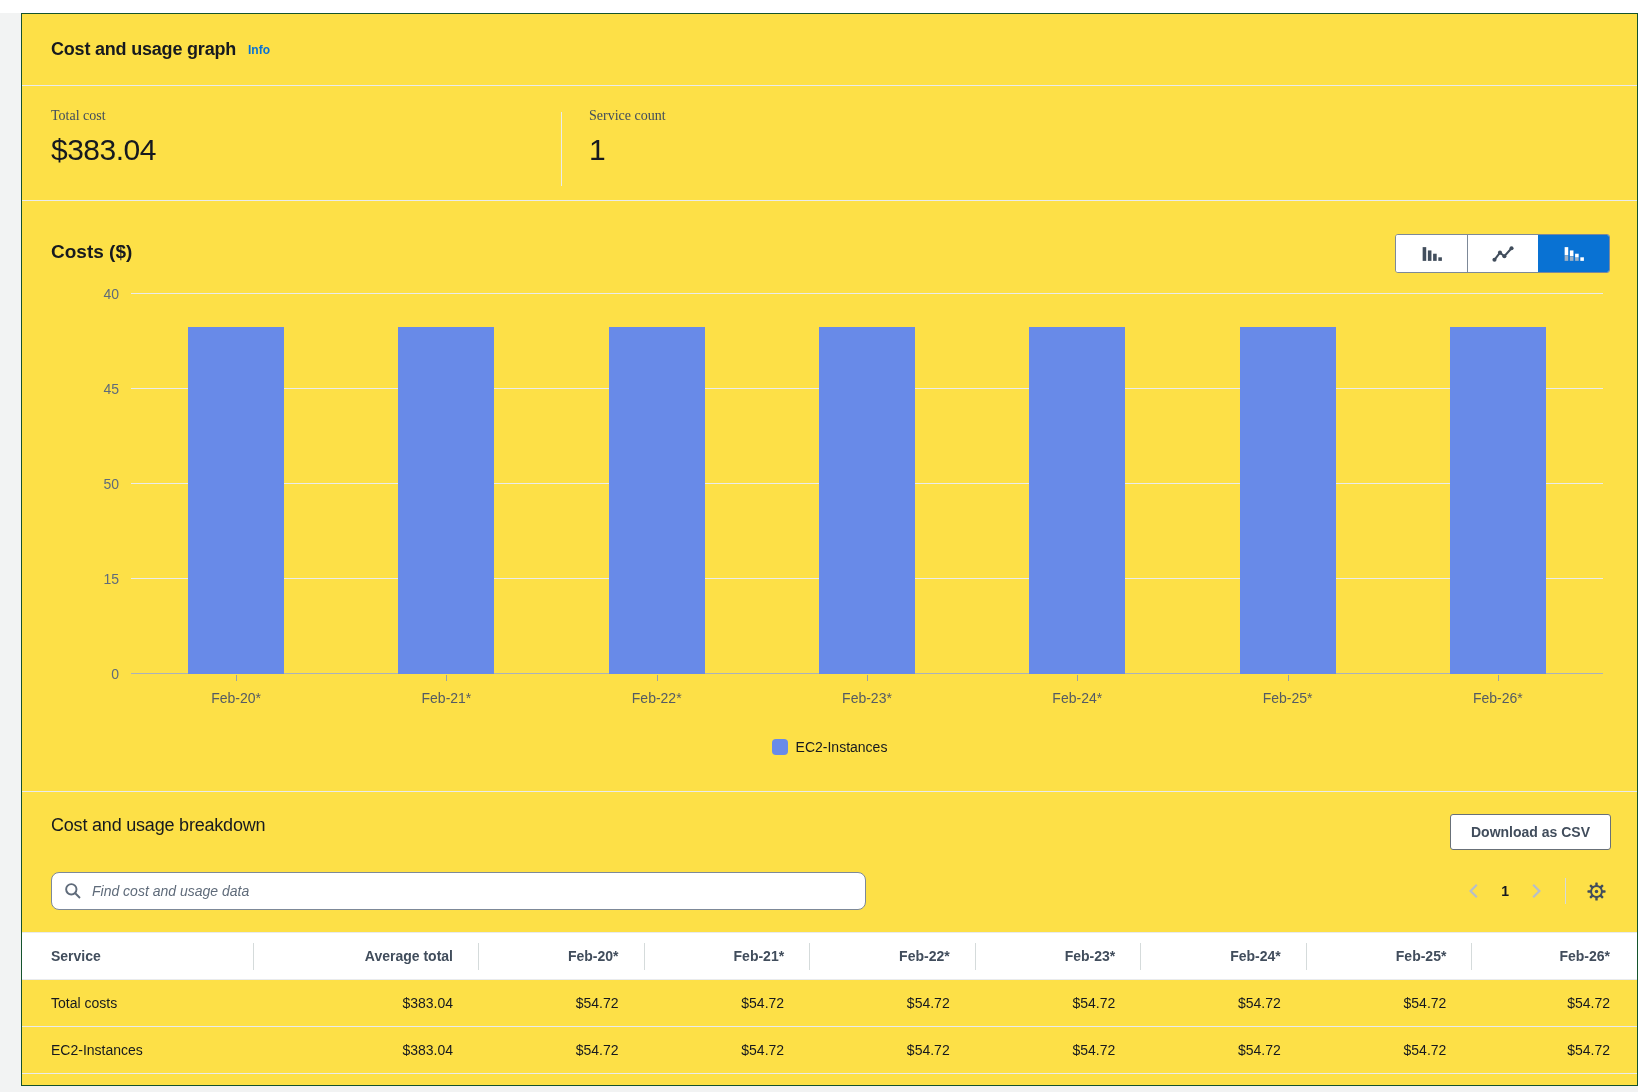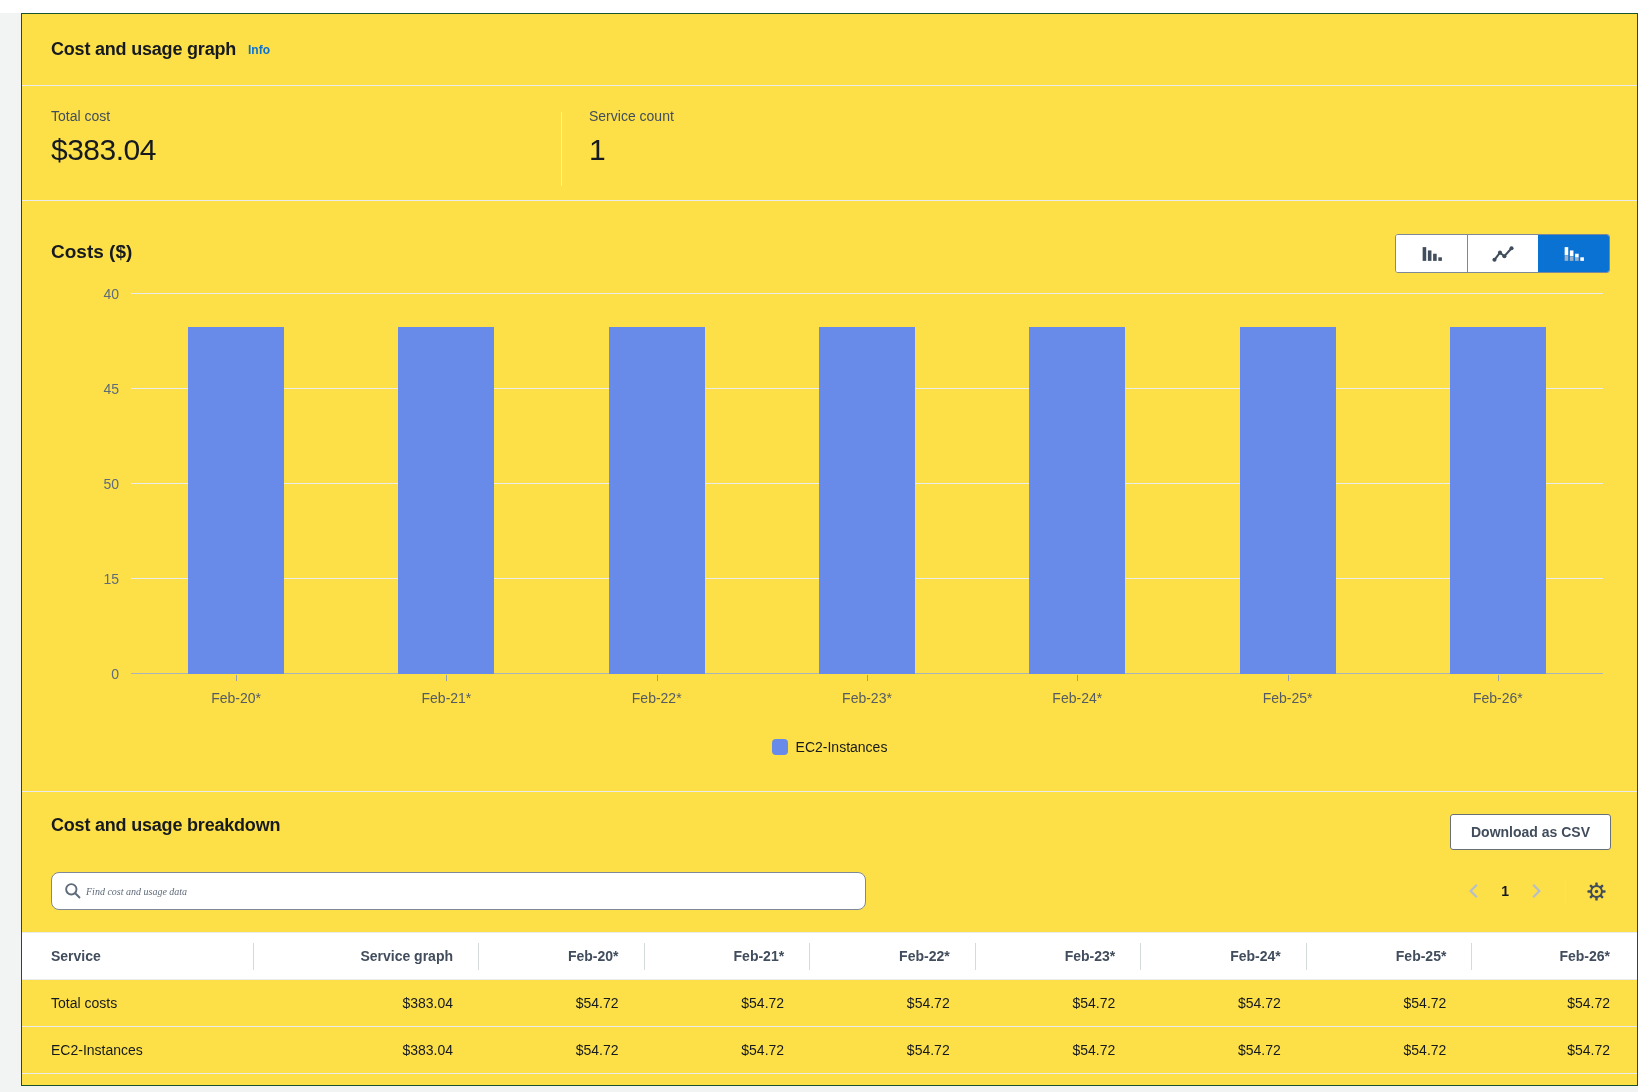--- a/index.html
+++ b/index.html
@@ -20,21 +20,21 @@
   .card-title{font-size:18px;font-weight:700;color:#16191f;letter-spacing:-.2px;}
   .info-link{margin-left:12px;font-size:12px;font-weight:700;color:#0972d3;text-decoration:none;cursor:pointer;}
 
   
   .stats{height:114px;border-bottom:1px solid #e9ebed;display:flex;}
   .stat{position:relative;box-sizing:border-box;padding-top:22px;}
   .stat:nth-child(1){width:539px;padding-left:29px;}
   .stat:nth-child(2){width:537px;padding-left:28px;}
   .stat:nth-child(3){flex:1;padding-left:28px;}
   .stat + .stat::before{content:'';position:absolute;left:0;top:26px;bottom:14px;width:1px;background:#e9ebed;}
-  .stat-label{font-size:14px;color:#414d5c;margin-bottom:9px;}
+  .stat-label{font-size:14px;color:#414d5c;margin-bottom:9px;font-family:Liberation Serif, serif;}
   .stat-value{font-size:30px;font-weight:400;color:#16191f;letter-spacing:-.5px;}
 
   
   .chart-section{position:relative;height:590px;border-bottom:1px solid #e9ebed;}
   .chart-axis-title{position:absolute;left:29px;top:40px;font-size:19px;font-weight:700;color:#16191f;}
   .segmented{position:absolute;right:27px;top:33px;height:37px;display:inline-flex;border:1px solid #7d8998;border-radius:3px;overflow:hidden;background:#fff;}
   .segment{width:71px;height:37px;display:flex;align-items:center;justify-content:center;background:#fff;border:none;border-left:1px solid #7d8998;cursor:pointer;padding:0;}
   .segment:first-child{border-left:none;}
   .segment.selected{cursor:default;}
   .yaxis{position:absolute;left:0;top:93px;width:97px;height:380px;}
@@ -46,24 +46,24 @@
   .slot{flex:1;position:relative;}
   .bar{position:absolute;bottom:0;left:50%;transform:translateX(-50%);width:96px;}
   .xtick{position:absolute;bottom:-7px;left:50%;width:1px;height:6px;background:#95a0ab;}
   .xlabels{position:absolute;left:109px;top:489px;width:1472px;display:flex;}
   .xlabel{flex:1;text-align:center;font-size:14px;color:#545b64;}
   .legend{position:absolute;left:0;right:0;top:538px;display:flex;justify-content:center;align-items:center;gap:8px;font-size:14px;color:#16191f;}
   .swatch{width:16px;height:16px;border-radius:4px;display:inline-block;}
 
   
   .breakdown{position:relative;height:295px;}
-  .breakdown-title{position:absolute;left:29px;top:23px;font-size:18px;font-weight:700;color:#16191f;letter-spacing:-.2px;}
+  .breakdown-title{position:absolute;left:29px;top:23px;font-size:18px;font-weight:400;color:#16191f;letter-spacing:-.2px;}
   .csv-btn{position:absolute;right:26px;top:22px;height:36px;padding:0 20px;background:#fff;border:1px solid #687078;border-radius:3px;font-size:14px;font-weight:700;color:#414d5c;font-family:inherit;cursor:pointer;}
   .search{position:absolute;left:29px;top:80px;width:815px;height:38px;border:1px solid #7d8998;border-radius:8px;display:flex;align-items:center;padding-left:12px;box-sizing:border-box;background:#fff;}
-  .search input{border:none;outline:none;flex:1;font-size:10px;margin-left:2px;font-family:Liberation Serif, serif;color:#16191f;background:transparent;}
+  .search input{border:none;outline:none;flex:1;font-size:14px;margin-left:8px;font-family:Liberation Sans, sans-serif;color:#16191f;background:transparent;}
   .search input::placeholder{font-style:italic;color:#5f6b7a;opacity:1;}
   .pager{position:absolute;right:24px;top:82px;height:34px;display:flex;align-items:center;}
   .pager-btn{background:none;border:none;padding:0 6px;cursor:pointer;display:flex;align-items:center;}
   .page-num{font-size:14px;font-weight:700;color:#16191f;margin:0 12px;}
   .pager-divider{width:1px;height:26px;background:#d5dbdb;margin:0 14px;}
 
   
   .breakdown-table{position:absolute;top:140px;left:0;width:1615px;border-collapse:collapse;table-layout:fixed;}
   .breakdown-table th,.breakdown-table td{height:47px;font-size:14px;padding:0;box-sizing:border-box;}
   .breakdown-table th{border-top:1px solid #e9ebed;border-bottom:1px solid #e9ebed;color:#414d5c;font-weight:700;position:relative;text-align:left;background:#ffffff;}
@@ -240,21 +240,21 @@
     </div>
 
     <table class="breakdown-table">
       <colgroup>
           <col style="width:231px">
           <col style="width:225px">
         </colgroup>
       <thead>
           <tr id="tableHead">
             <th>Service</th>
-            <th class="num">Service graph</th>
+            <th class="num">Average total</th>
             <th class="num">Feb-20*</th>
             <th class="num">Feb-21*</th>
             <th class="num">Feb-22*</th>
             <th class="num">Feb-23*</th>
             <th class="num">Feb-24*</th>
             <th class="num">Feb-25*</th>
             <th class="num">Feb-26*</th>
           </tr>
         </thead>
       <tbody id="tableBody">

